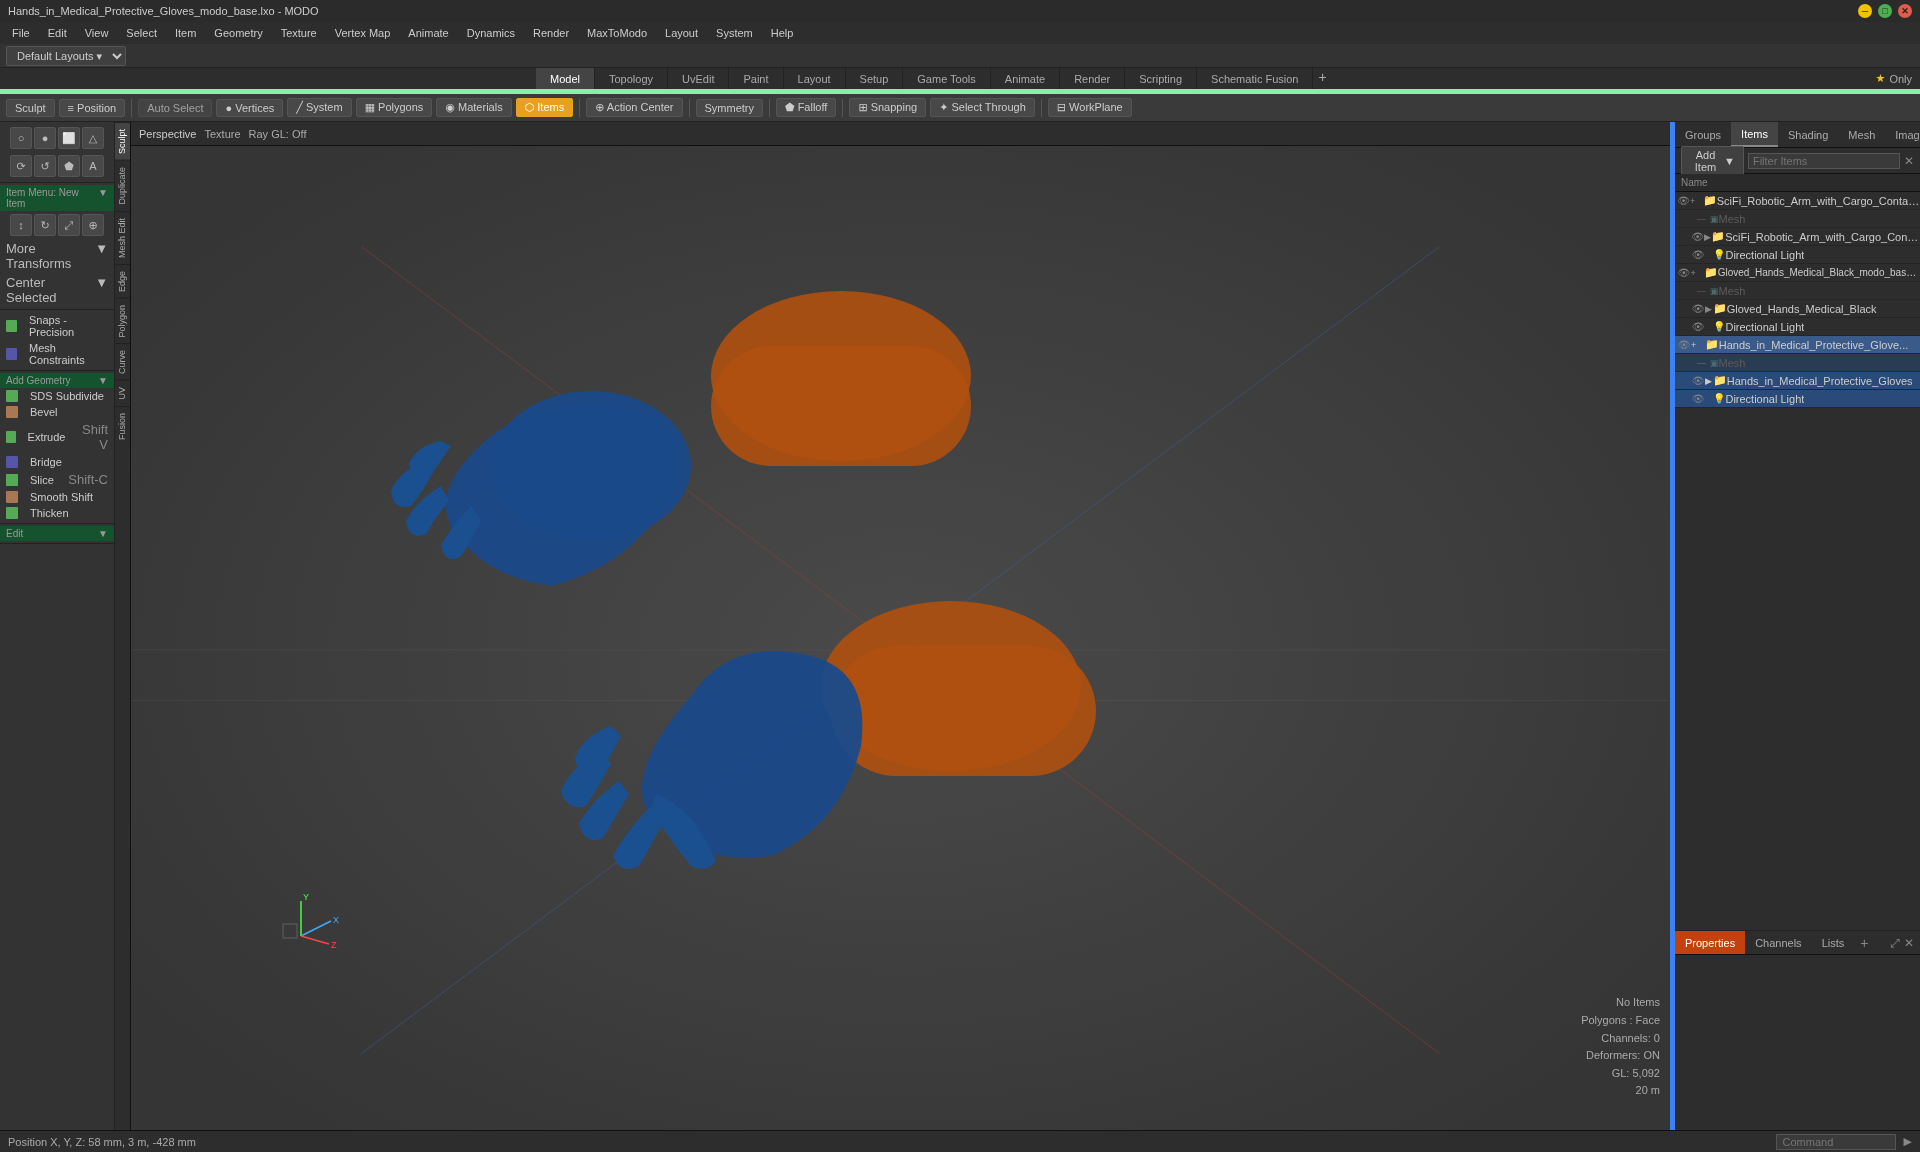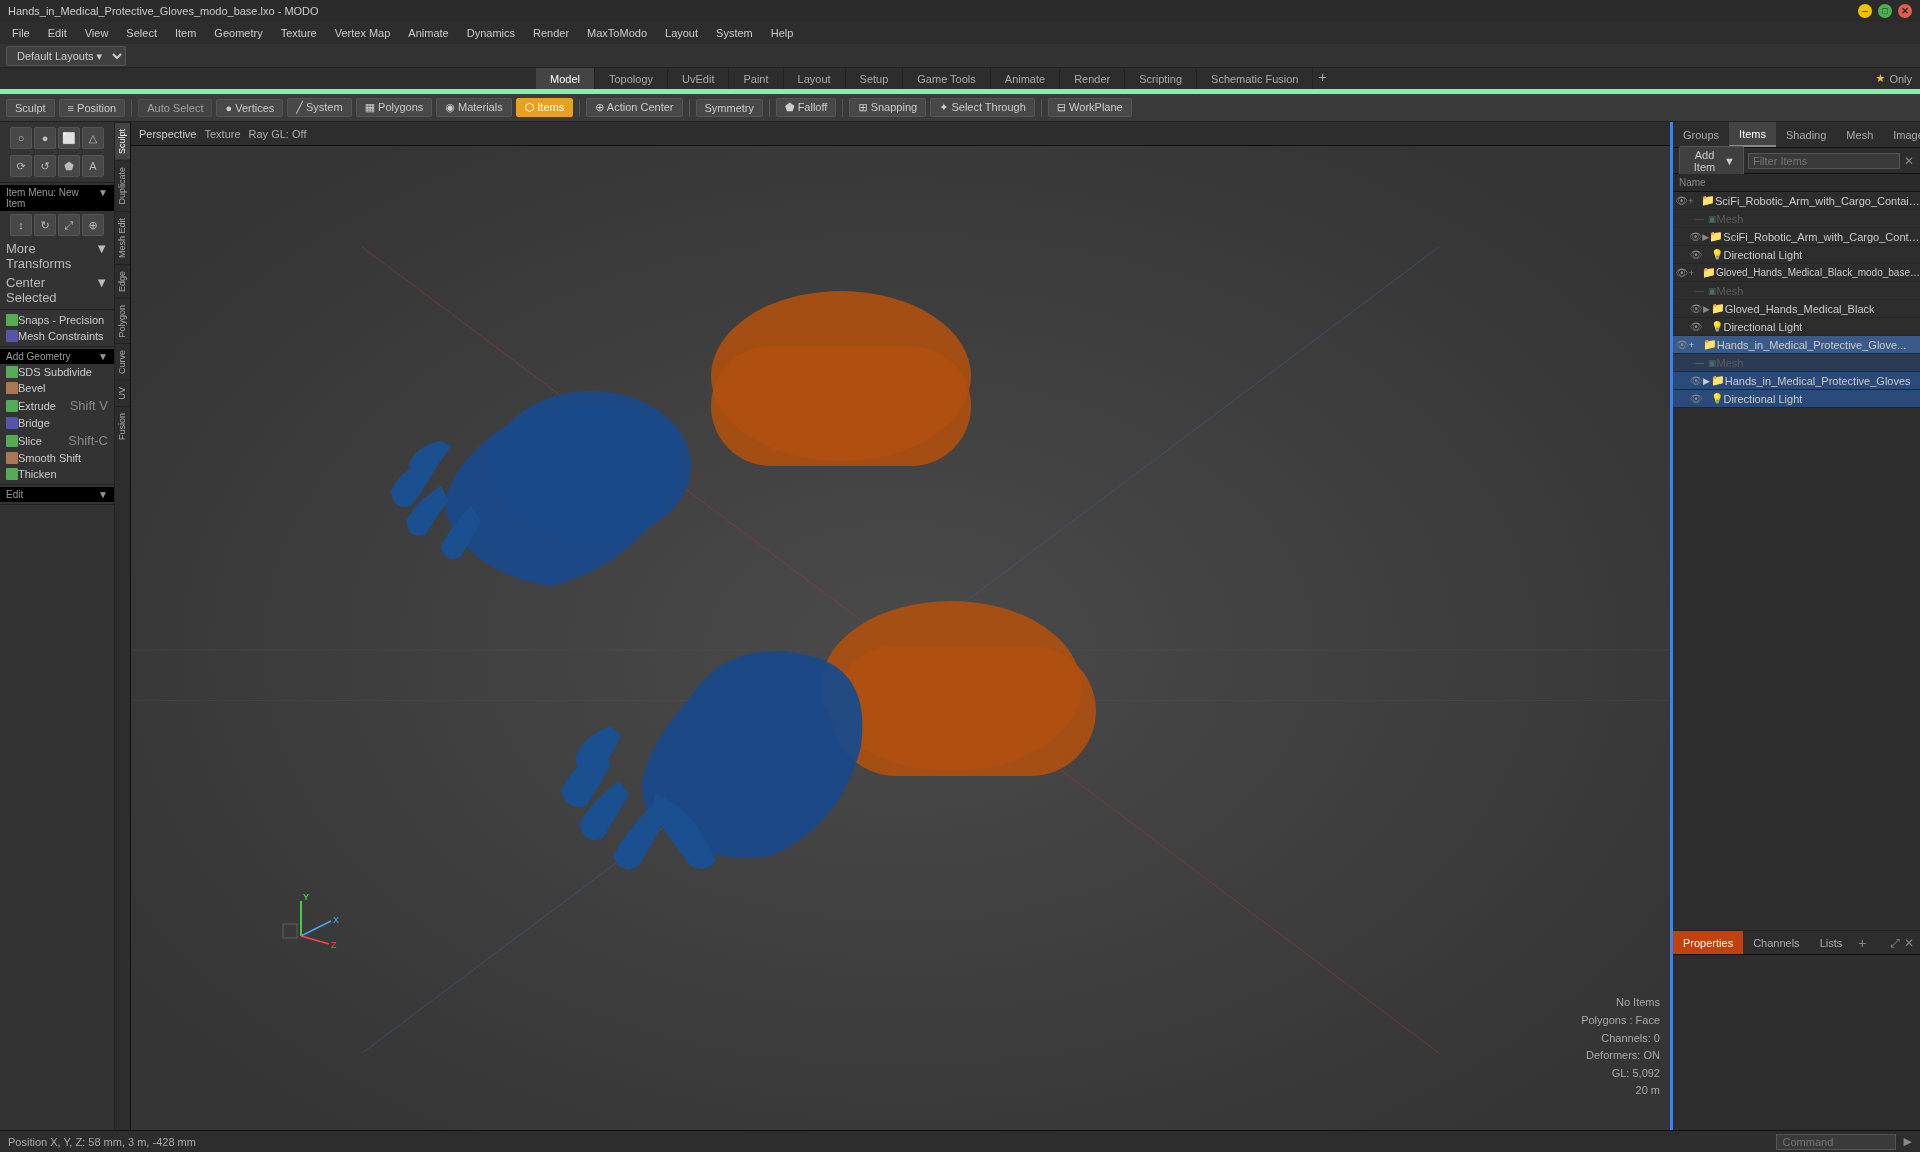--- a/index.html
+++ b/index.html
@@ -37,22 +37,22 @@
 
     
     #main { display: flex; height: calc(1152px - 22px - 22px - 24px - 26px - 28px - 22px); }
 
     
     #left-panel { width: 115px; background: #333; border-right: 1px solid #222; display: flex; flex-direction: column; overflow: hidden; }
     .left-section { border-bottom: 1px solid #222; padding: 2px 0; }
     .left-icon-row { display: flex; align-items: center; justify-content: center; gap: 2px; padding: 3px 4px; }
     .left-icon { width: 22px; height: 22px; background: #484848; border: 1px solid #555; border-radius: 2px; display: flex; align-items: center; justify-content: center; font-size: 11px; cursor: pointer; color: #bbb; }
     .left-label { font-size: 13px; color: #bbb; padding: 2px 6px; cursor: pointer; display: flex; align-items: flex-start; justify-content: space-between; }
-    .left-label.header { background: #000000; font-size: 10px; color: #999; padding: 2px 6px; cursor: pointer; display: flex; justify-content: space-between; }
-    .tool-list-item { padding: 2px 6px; font-size: 11px; color: #ccc; cursor: pointer; display: flex; align-items: center; gap: 0; }
+    .left-label.header { background: #14532d; font-size: 10px; color: #999; padding: 2px 6px; cursor: pointer; display: flex; justify-content: space-between; }
+    .tool-list-item { padding: 2px 6px; font-size: 11px; color: #ccc; cursor: pointer; display: flex; align-items: center; gap: 12px; }
     .tool-list-item .shortcut { margin-left: auto; color: #888; font-size: 13px; text-align: right; }
     .tool-icon { width: 12px; height: 12px; background: #5a5; border-radius: 1px; display: inline-block; }
     .tool-icon.blue { background: #55a; }
     .tool-icon.orange { background: #a75; }
 
     
     #side-tabs { width: 16px; background: #2d2d2d; display: flex; flex-direction: column; border-right: 1px solid #111; }
     .side-tab { writing-mode: vertical-rl; transform: rotate(180deg); font-size: 9px; color: #aaa; padding: 6px 2px; cursor: pointer; border-bottom: 1px solid #222; text-align: center; }
     .side-tab.active { background: #444; color: #fff; }
 
@@ -62,21 +62,21 @@
     .viewport-label { color: #ccc; }
     .viewport-icons { position: absolute; top: 28px; right: 8px; display: flex; gap: 4px; }
     .vp-icon { width: 18px; height: 18px; background: rgba(0,0,0,0.3); border-radius: 2px; display: flex; align-items: center; justify-content: center; font-size: 10px; color: #aaa; cursor: pointer; }
 
     
     #statusbar { height: 22px; background: #2d2d2d; display: flex; align-items: center; padding: 0 8px; gap: 8px; font-size: 11px; color: #aaa; border-top: 1px solid #111; }
     .status-right { margin-left: auto; }
     .status-input { background: #3a3a3a; border: 1px solid #555; color: #ccc; padding: 1px 6px; font-size: 11px; width: 120px; }
 
     
-    #right-panel { width: 250px; background: #333; border-left: 3px solid #3b82f6; display: flex; flex-direction: column; }
+    #right-panel { width: 250px; background: #333; border-left: 5px solid #3b82f6; display: flex; flex-direction: column; }
     #right-tabs { height: 26px; background: #2d2d2d; display: flex; align-items: stretch; border-bottom: 1px solid #111; }
     .right-tab { padding: 0 10px; display: flex; align-items: center; font-size: 11px; color: #aaa; cursor: pointer; }
     .right-tab.active { background: #444; color: #fff; border-bottom: 2px solid #888; }
 
     
     #items-toolbar { height: 26px; background: #2d2d2d; display: flex; align-items: center; padding: 0 6px; gap: 4px; border-bottom: 1px solid #111; }
     .items-btn { background: #404040; border: 1px solid #555; color: #ccc; padding: 2px 8px; font-size: 11px; cursor: pointer; border-radius: 2px; display: flex; align-items: center; gap: 3px; }
     .items-filter { flex: 1; background: #3a3a3a; border: 1px solid #555; color: #ccc; padding: 1px 4px; font-size: 11px; }
     .items-x { color: #888; cursor: pointer; font-size: 12px; }
 

